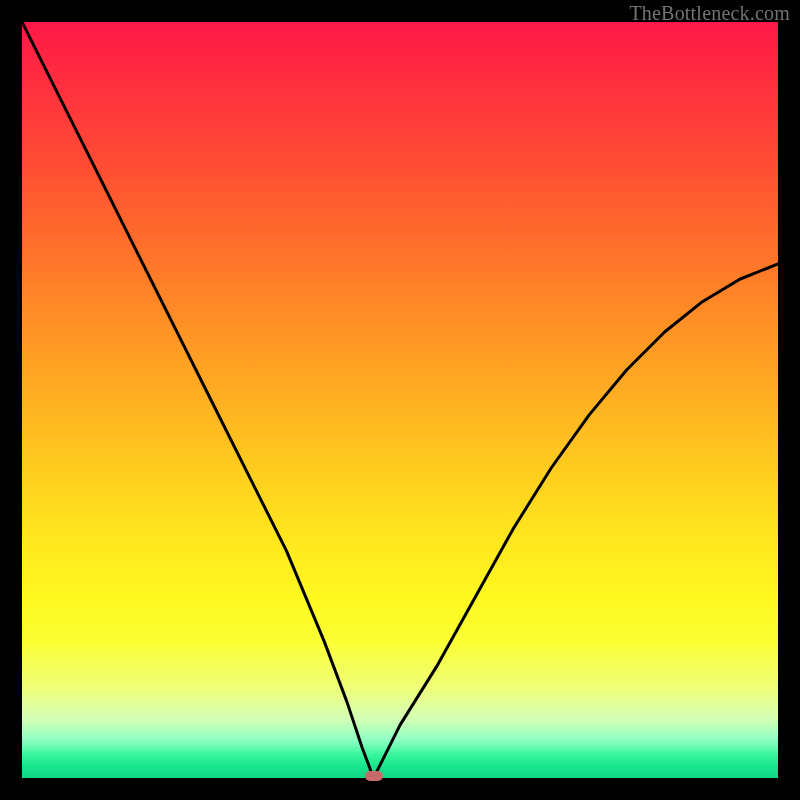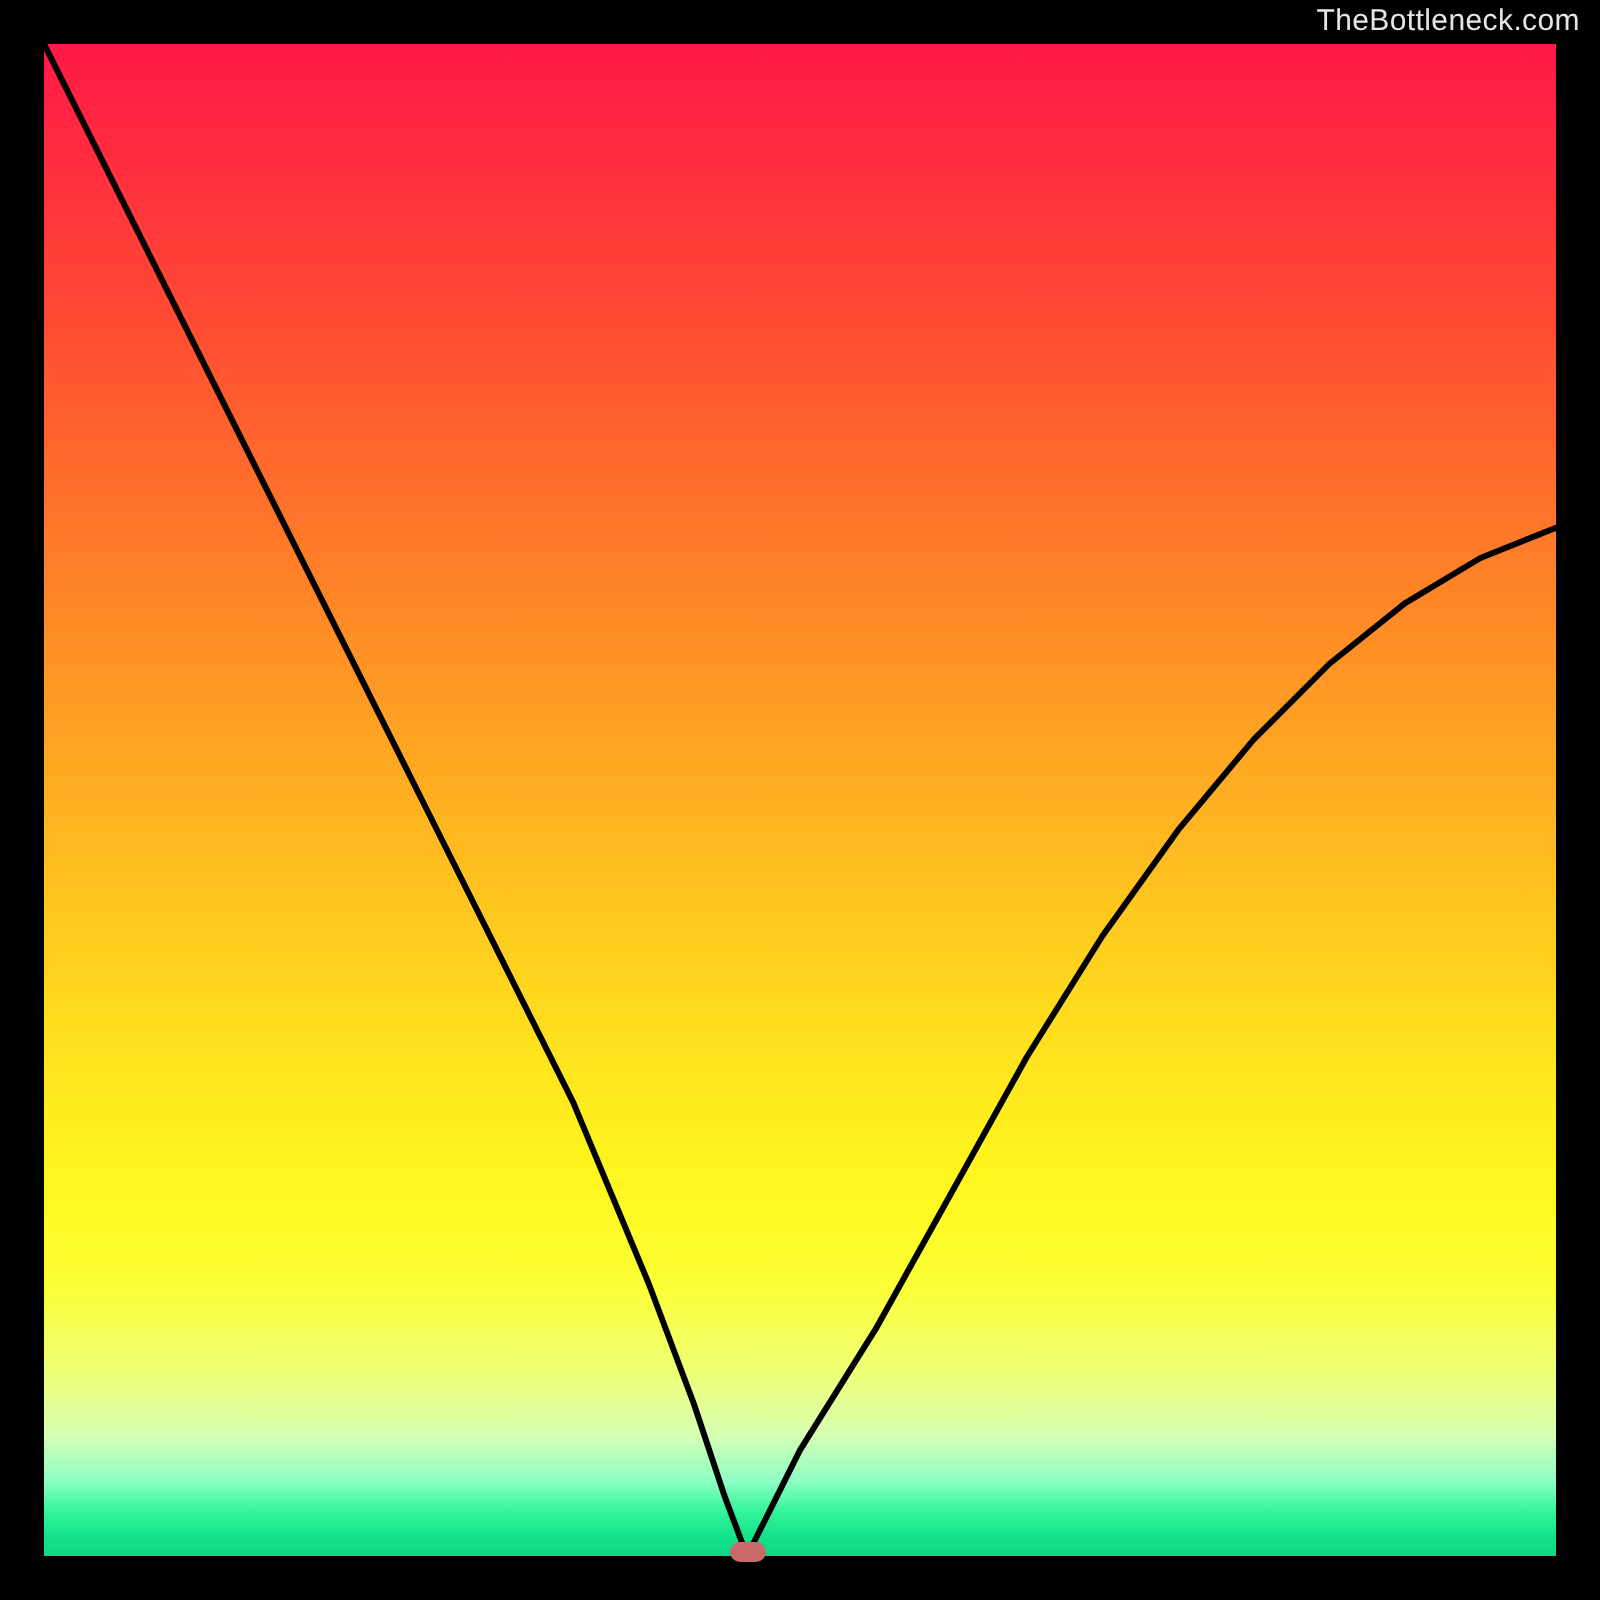--- a/index.html
+++ b/index.html
@@ -53,24 +53,25 @@
     position: absolute;
     width: 18px;
     height: 10px;
     border-radius: 5px;
     background: #c96a6a;
   }
   .watermark {
     position: absolute;
     top: 2px;
     right: 10px;
-    color: #e5e5e5;
-    font-size: 15px;
+    color: #737373;
+    font-size: 20px;
     font-weight: 500;
     letter-spacing: 0.2px;
+    font-family: Liberation Serif, serif;
   }
 </style>
 </head>
 <body>
 
 <div class="frame">
   <div class="plot">
     <svg viewBox="0 0 756 756" preserveAspectRatio="none">
       <path id="curve-path" d="M0.0 0.0 L37.8 75.6 L75.6 151.2 L113.4 226.8 L151.2 302.4 L189.0 378.0 L226.8 453.6 L264.6 529.2 L302.4 619.9 L325.1 680.4 L340.2 725.8 L351.5 756.0 L362.9 733.3 L378.0 703.1 L415.8 642.6 L453.6 574.6 L491.4 506.5 L529.2 446.0 L567.0 393.1 L604.8 347.8 L642.6 310.0 L680.4 279.7 L718.2 257.0 L756.0 241.9 " fill="none" stroke="#000" stroke-width="3" stroke-linecap="round" stroke-linejoin="round"></path>
     </svg>

